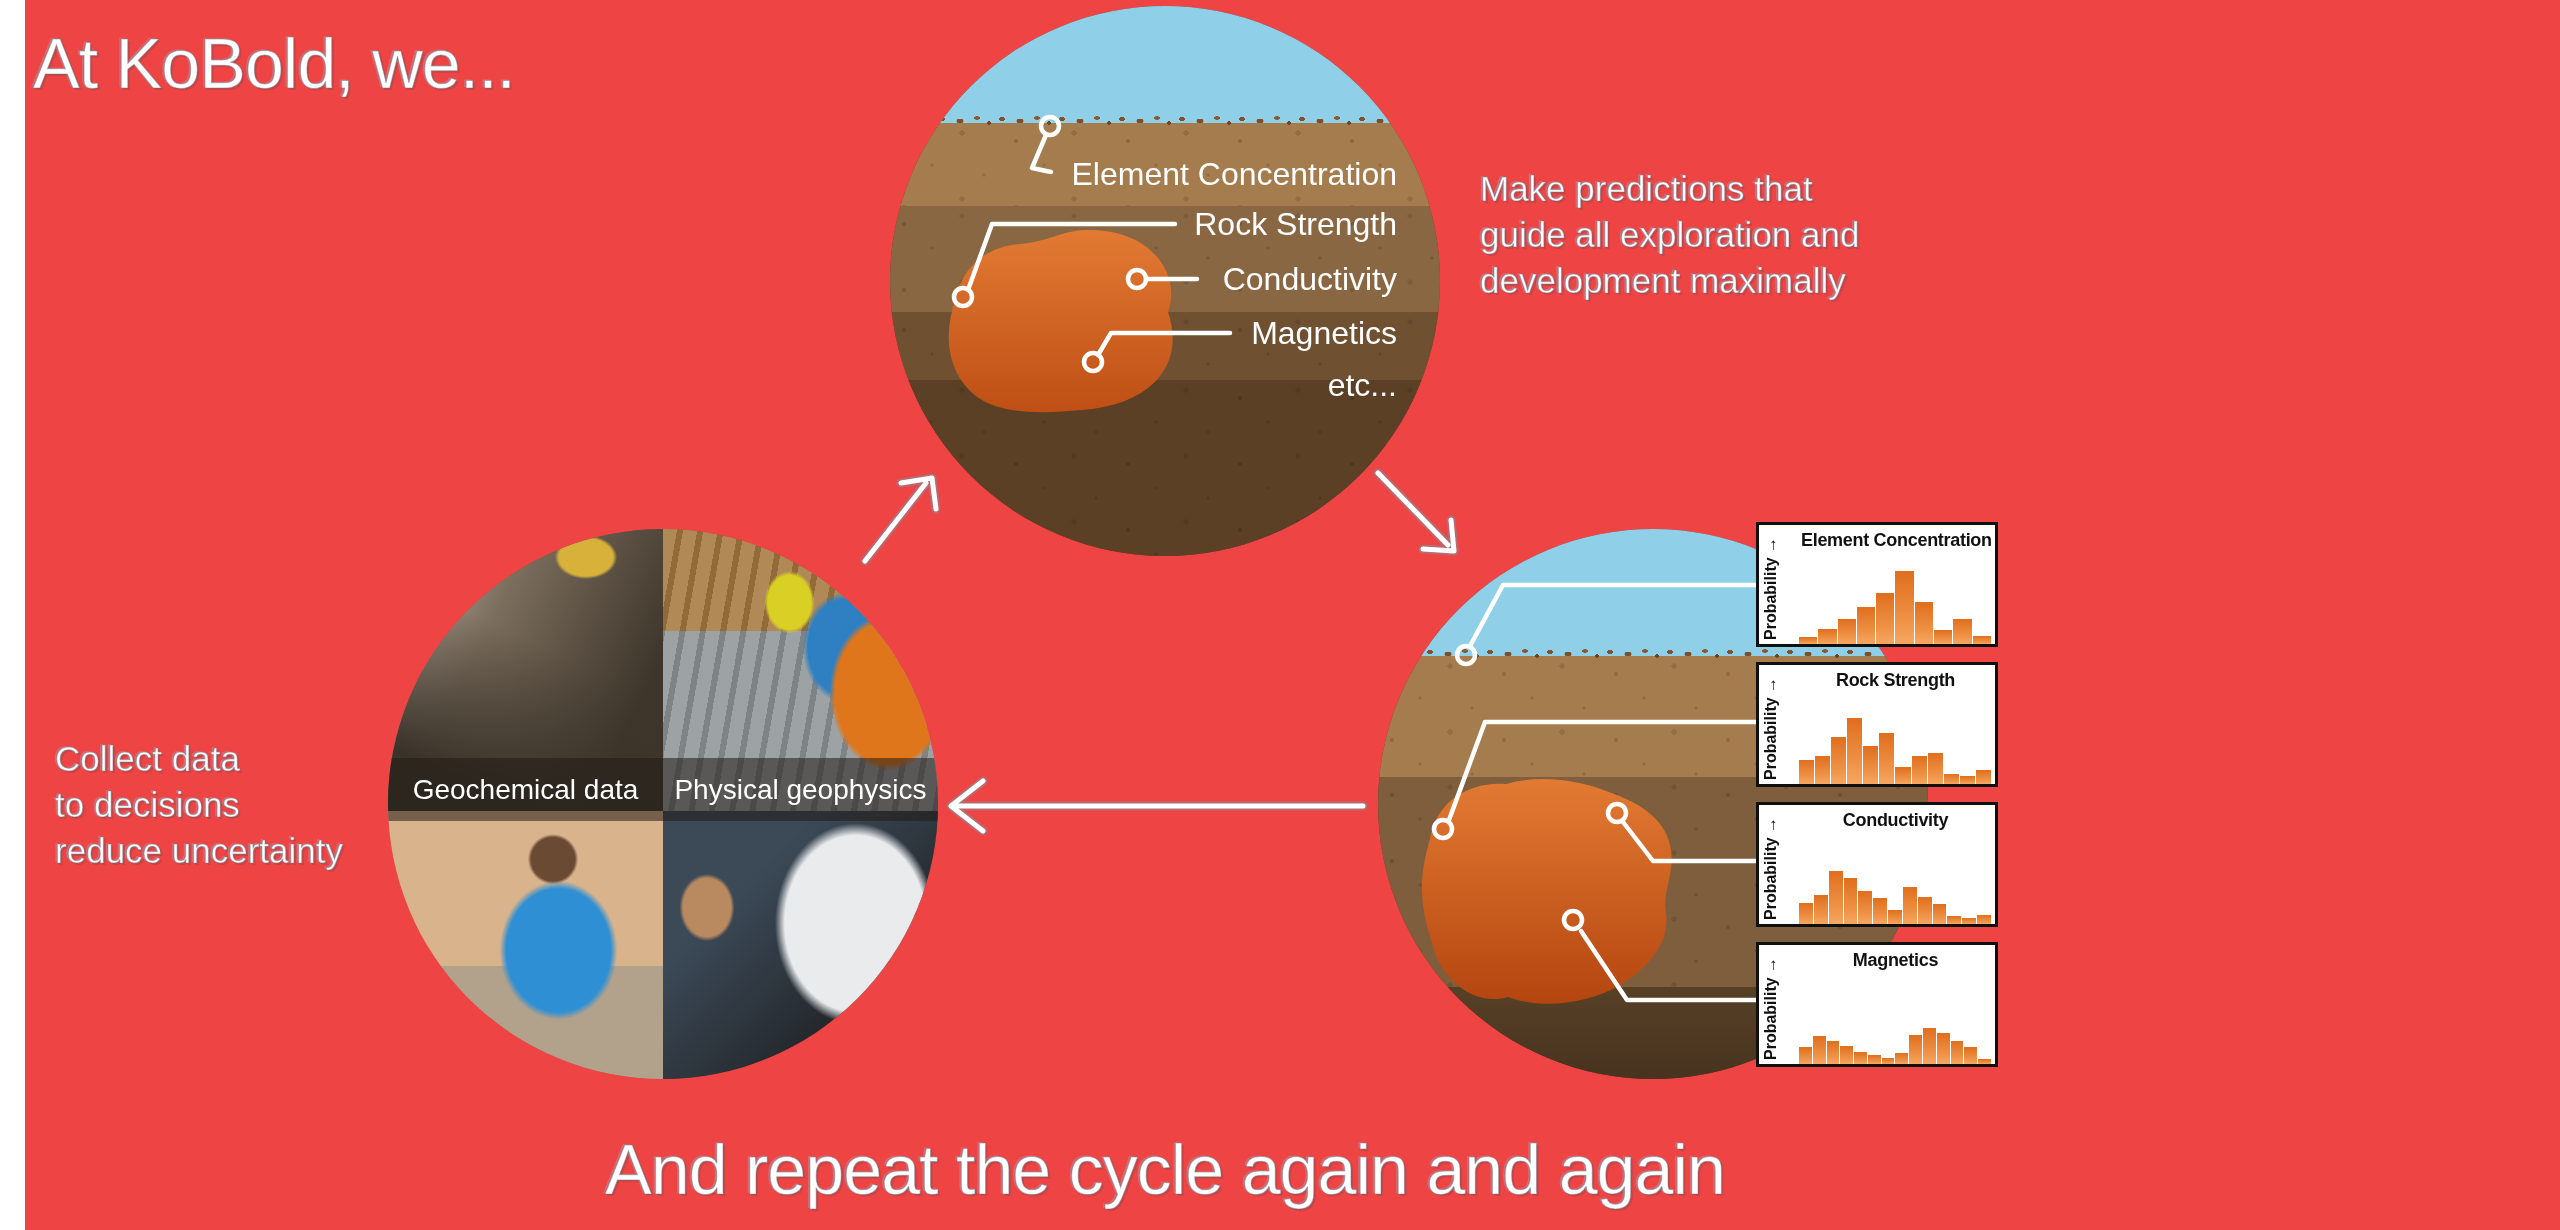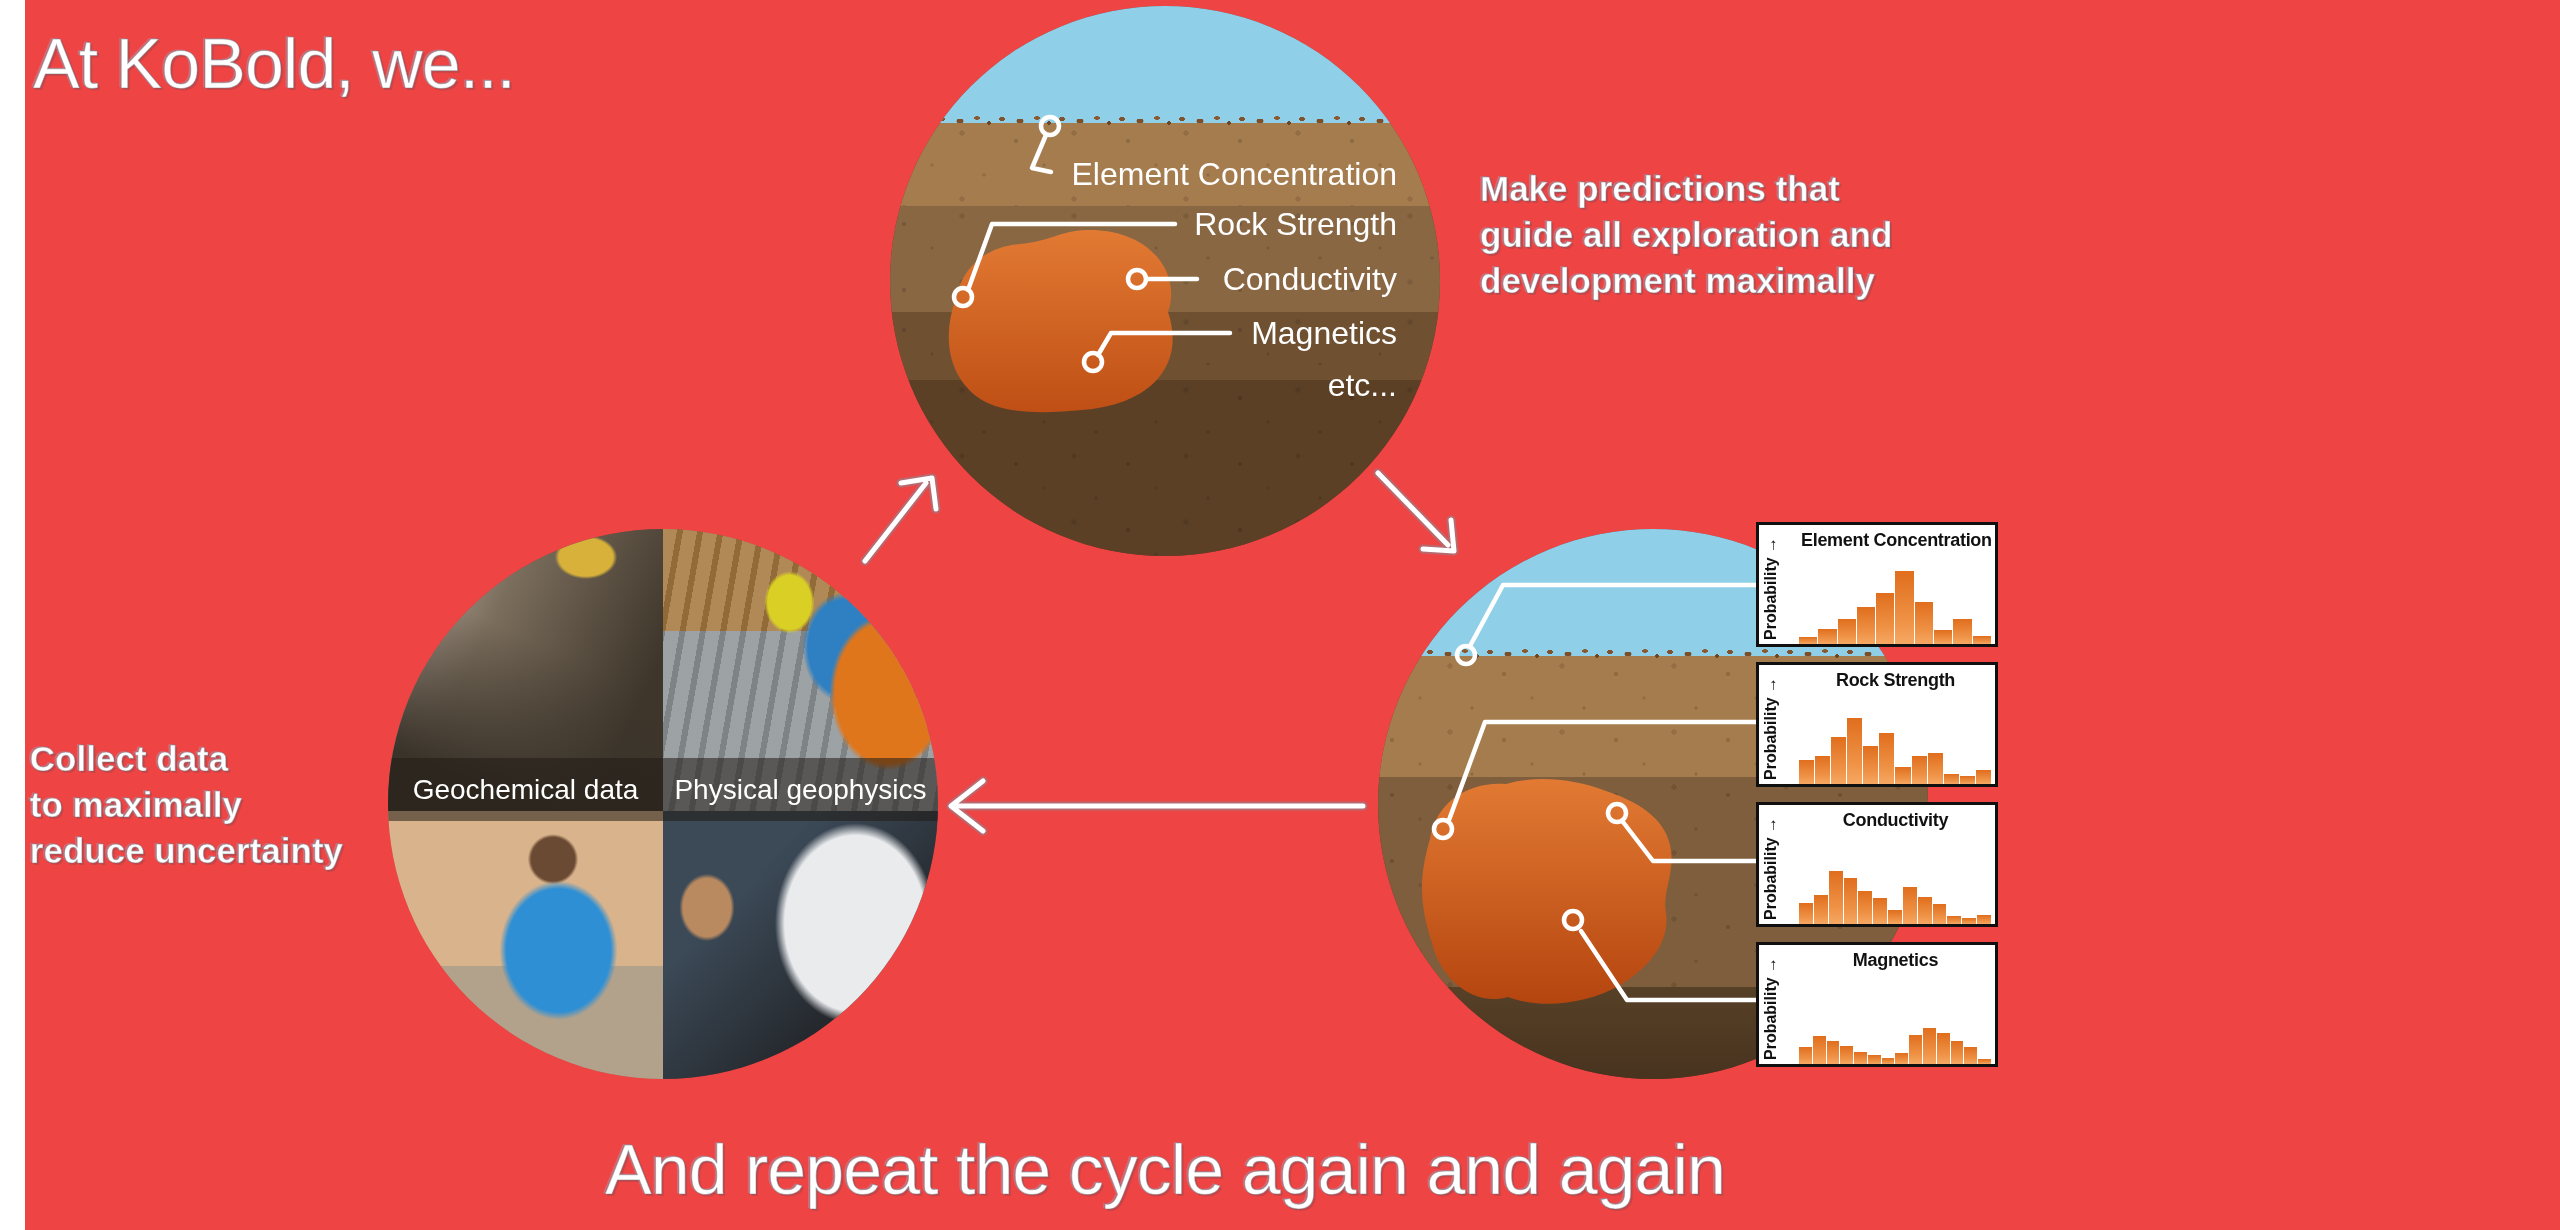--- a/index.html
+++ b/index.html
@@ -5,21 +5,21 @@
   html,body{margin:0;padding:0;background:#ffffff;}
   #canvas{position:relative;width:2560px;height:1230px;background:#ef4444;overflow:hidden;
           font-family:"Liberation Sans", sans-serif;margin-left:25px;}
 
   
   .ghost{color:#ffffff;-webkit-text-stroke:1px rgba(100,116,130,.45);
          text-shadow:-2px -1px 0 rgba(140,200,230,.30), 2px 2px 0 rgba(70,70,76,.22);}
   .page-title{position:absolute;left:8px;top:24px;font-size:70px;font-weight:400;letter-spacing:-1px;}
   .repeat-caption{position:absolute;left:500px;top:1130px;width:1280px;text-align:center;
                   font-size:70px;font-weight:400;letter-spacing:-1px;}
-  .side-caption{position:absolute;font-size:35px;line-height:46px;font-weight:700;}
+  .side-caption{position:absolute;font-size:35px;line-height:46px;font-weight:400;}
   .side-caption span{display:block;}
   #predict-caption{left:1455px;top:166px;text-align:left;}
   #quantify-caption{left:1988px;top:702px;text-align:left;}
   #collect-caption{right:2242px;top:736px;white-space:nowrap;}
 
   
   .circle{position:absolute;width:550px;height:550px;border-radius:50%;overflow:hidden;}
   .rim-dark{box-shadow:inset 0 0 0 2px rgba(43,29,15,.55);}
   .rim-soft{box-shadow:inset 0 0 0 2px rgba(0,0,0,.18);}
   .layer{position:absolute;left:0;right:0;}
@@ -251,18 +251,18 @@
       </div>
   </div>
 
   <div class="ghost side-caption ghost-layer" id="predict-caption">
     <span>Make predictions that</span>
     <span>guide all exploration and</span>
     <span>development maximally</span>
   </div>
   <div class="ghost side-caption ghost-layer" id="collect-caption">
     <span>Collect data</span>
-    <span>to maximally</span>
+    <span>to decisions</span>
     <span>reduce uncertainty</span>
   </div>
   <div class="ghost repeat-caption ghost-layer">And repeat the cycle again and again</div>
 
 </div>
 
 </body></html>

